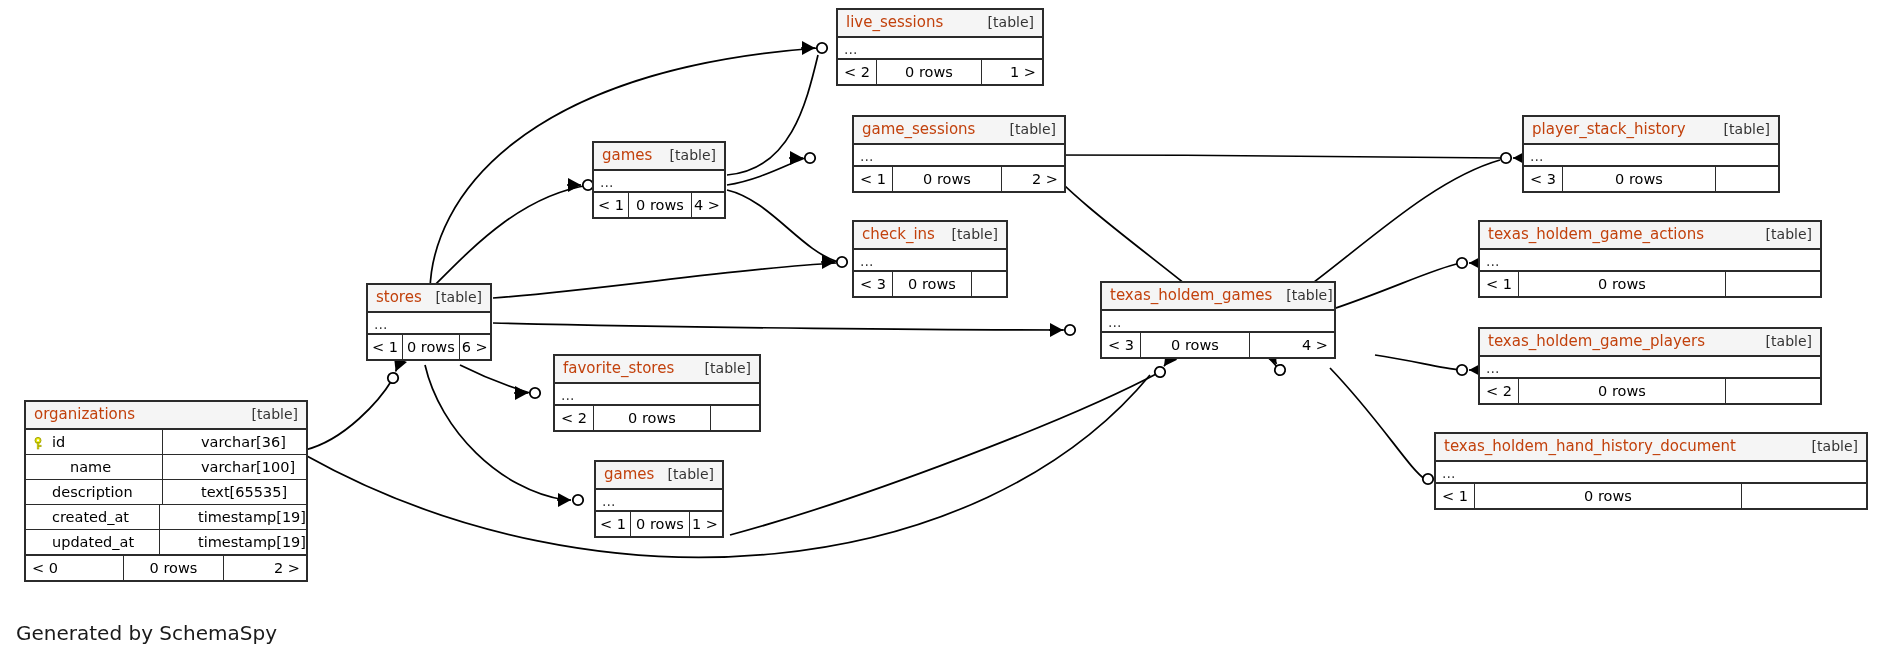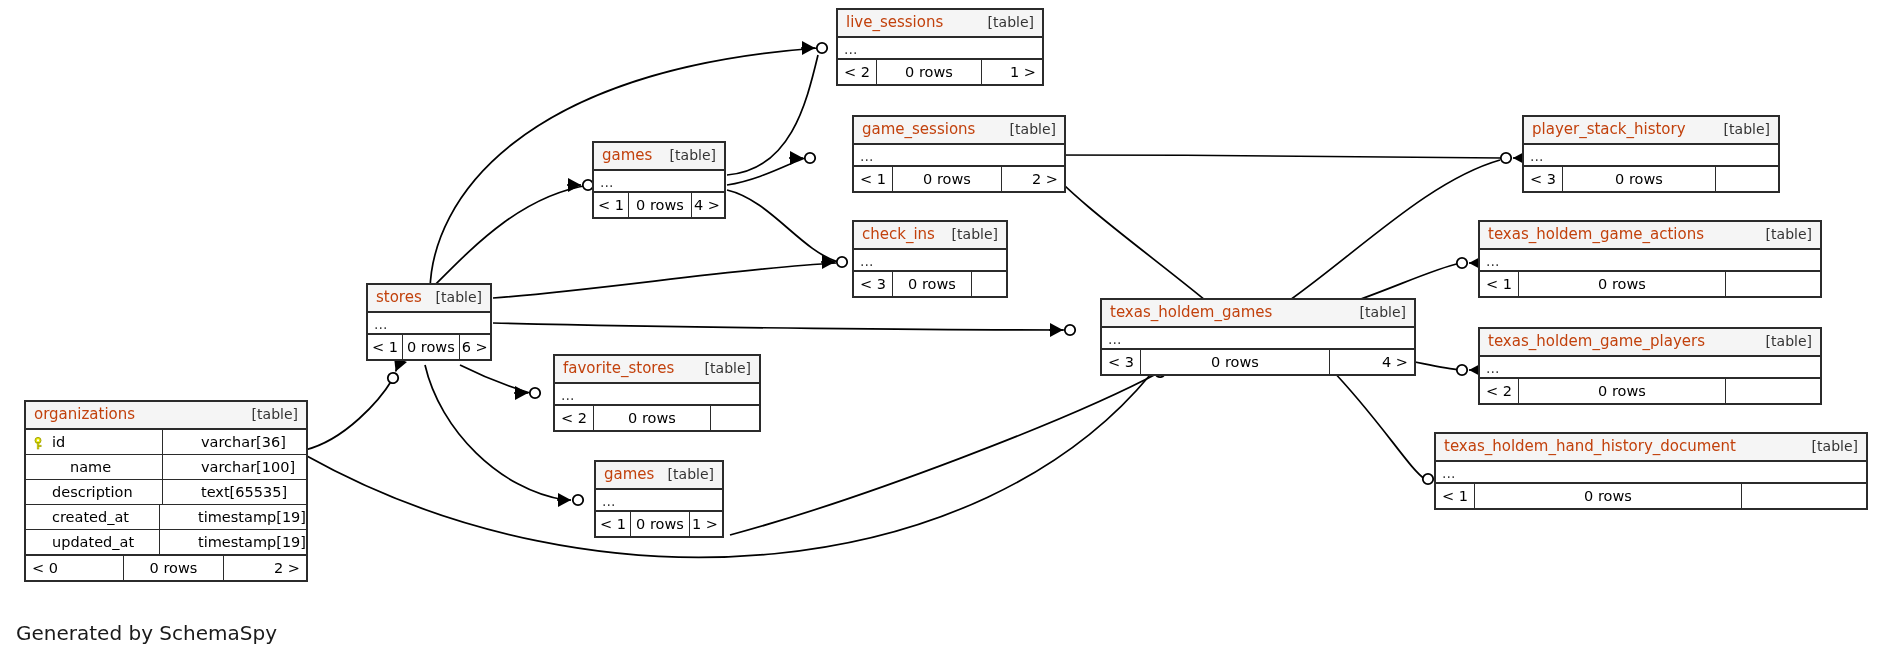--- a/index.html
+++ b/index.html
@@ -296,21 +296,21 @@
       <span class="ttype" style="padding-left:8px;">[table]</span>
     </div>
     <div class="node-ellipsis">...</div>
     <div class="node-foot">
       <div class="foot-left" style="padding:0 4px;">&lt; 1</div>
       <div class="foot-mid" style="padding:0 4px;">0 rows</div>
       <div class="foot-right" style="width:32px; padding:0 4px;">1 &gt;</div>
     </div>
   </div>
 
-  <div class="node" style="left:1100px; top:298px; width:316px;">
+  <div class="node" style="left:1100px; top:281px; width:236px;">
     <div class="node-title">
       <span class="tname">texas_holdem_games</span>
       <span class="ttype">[table]</span>
     </div>
     <div class="node-ellipsis">...</div>
     <div class="node-foot">
       <div class="foot-left">&lt; 3</div>
       <div class="foot-mid">0 rows</div>
       <div class="foot-right" style="width:84px;">4 &gt;</div>
     </div>

